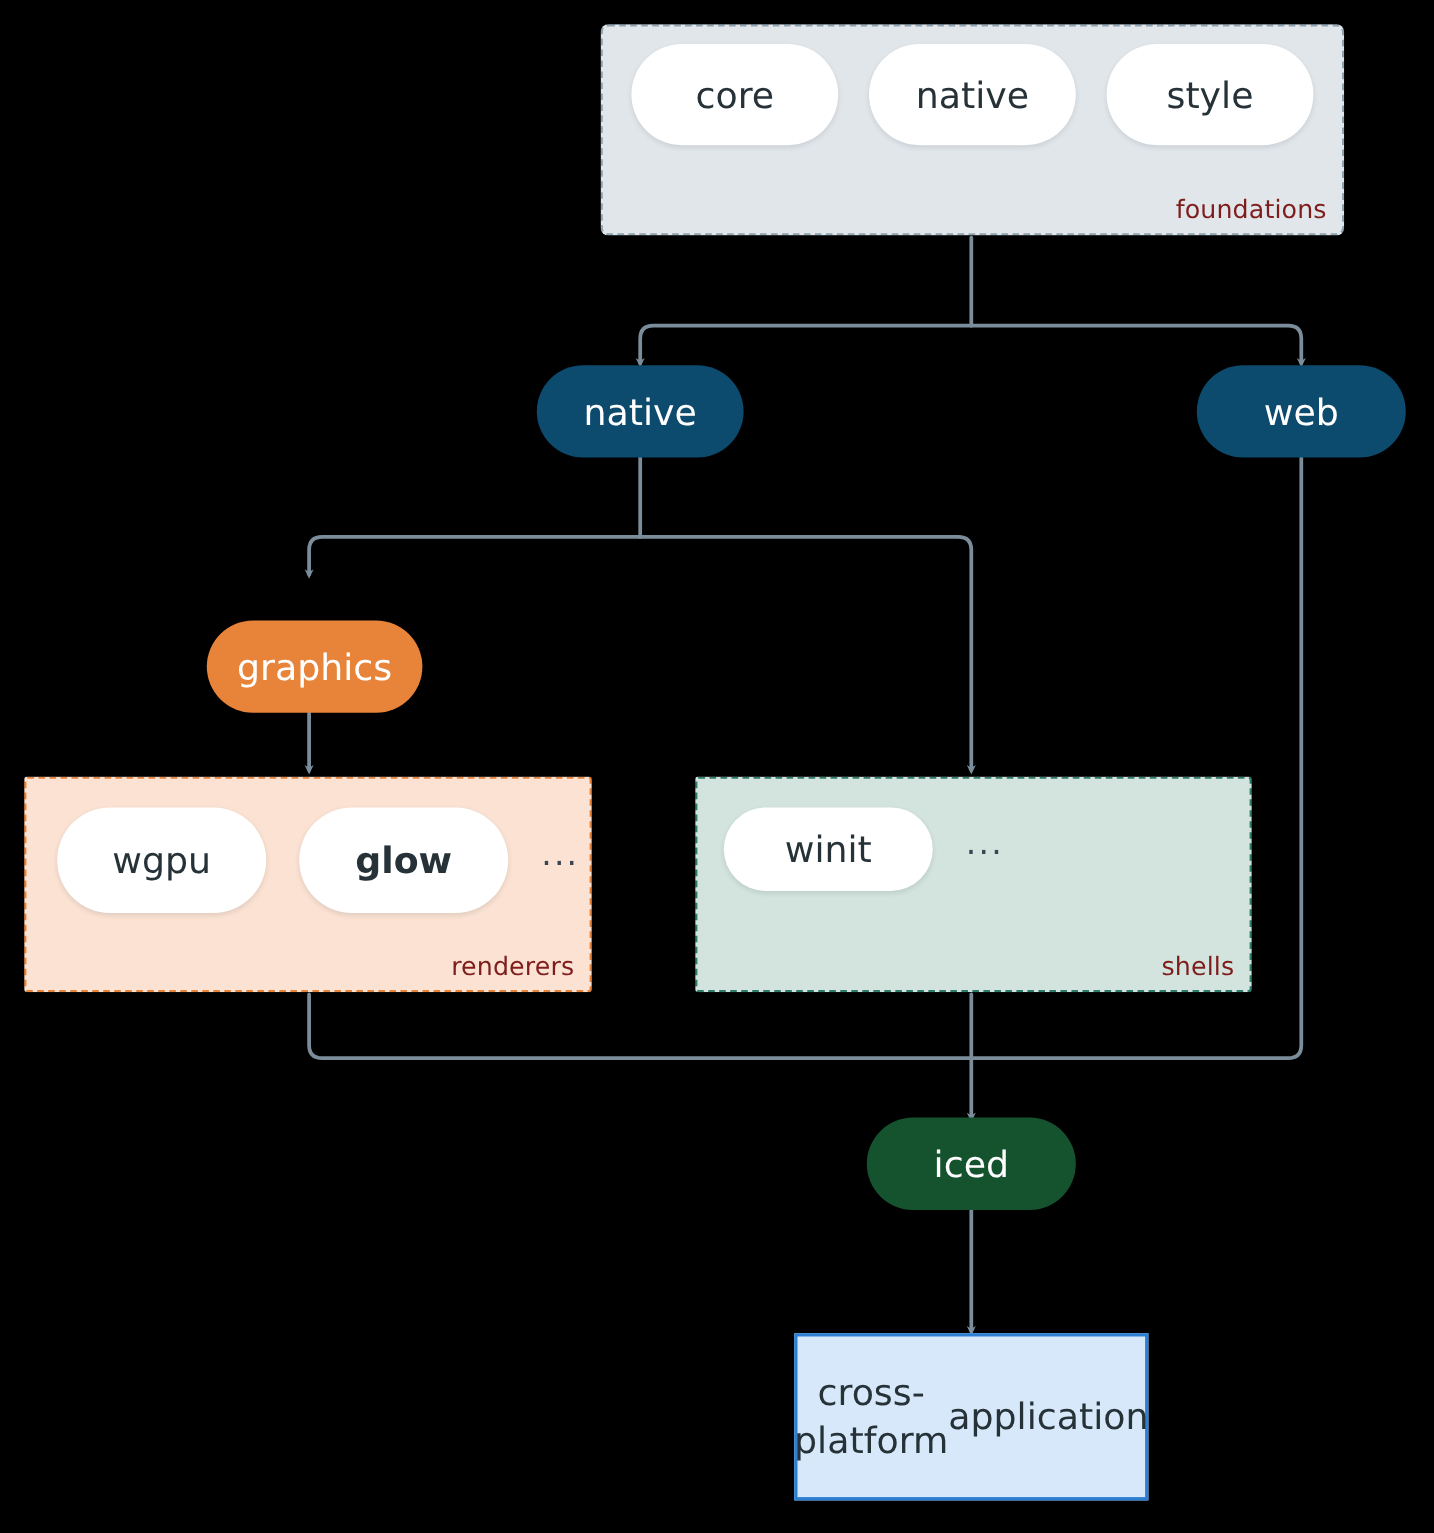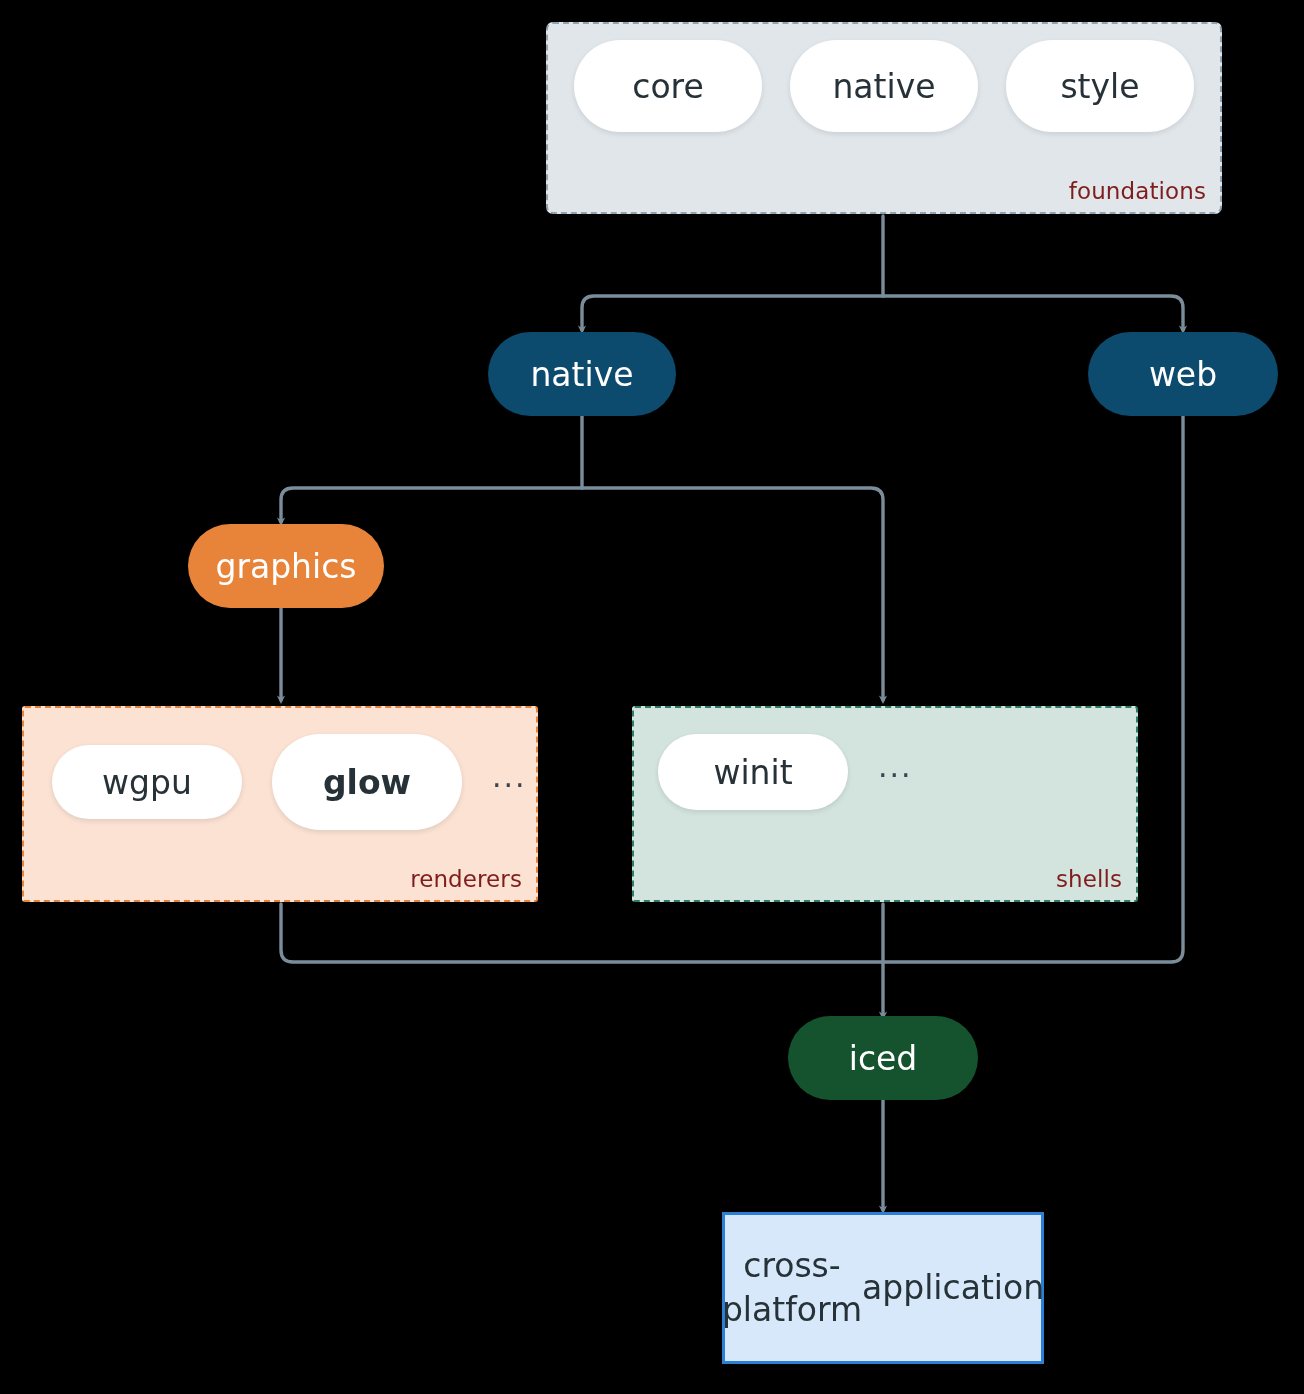--- a/index.html
+++ b/index.html
@@ -93,21 +93,21 @@
     position: absolute;
     display: flex;
     align-items: center;
     justify-content: center;
     border-radius: 999px;
     color: #ffffff;
     font-size: 33px;
     box-sizing: border-box;
   }
   .node-purple { background: #0c4a6e; }
-  .node-orange { background: #e8833a; }
+  .node-orange { background: #e8833a; margin-top: 40px; }
   .node-blue   { background: #14532d; }
 
   
   .rect-node {
     position: absolute;
     box-sizing: border-box;
     background: #d6e8f9;
     border: 3px solid #2d7fd3;
     color: #263238;
     font-size: 33px;
@@ -163,21 +163,21 @@
     <div class="cluster-row" style="left:26px; top:16px; gap:28px;">
       <div class="pill" style="width:188px;height:92px;">core</div>
       <div class="pill" style="width:188px;height:92px;">native</div>
       <div class="pill" style="width:188px;height:92px;">style</div>
     </div>
     <div class="cluster-label">foundations</div>
   </div>
 
   <div class="cluster" id="cluster-renderers">
     <div class="cluster-row" style="left:28px; top:26px; gap:30px;">
-      <div class="pill" style="width:190px;height:74px;text-align:center;">wgpu</div>
+      <div class="pill" style="width:190px;height:96px;text-align:center;">wgpu</div>
       <div class="pill" style="width:190px;height:96px;font-weight:bold;">glow</div>
       <div class="ellipsis">...</div>
     </div>
     <div class="cluster-label">renderers</div>
   </div>
 
   <div class="cluster" id="cluster-shells">
     <div class="cluster-row" style="left:24px; top:26px; gap:30px;">
       <div class="pill" style="width:190px;height:76px;">winit</div>
       <div class="ellipsis">...</div>

